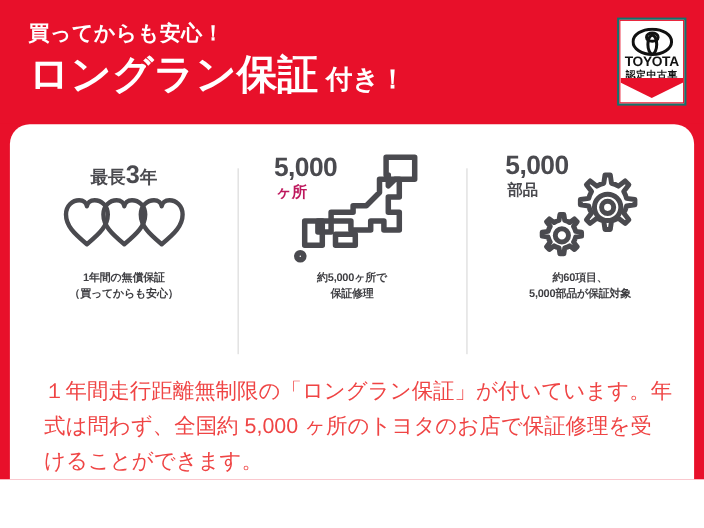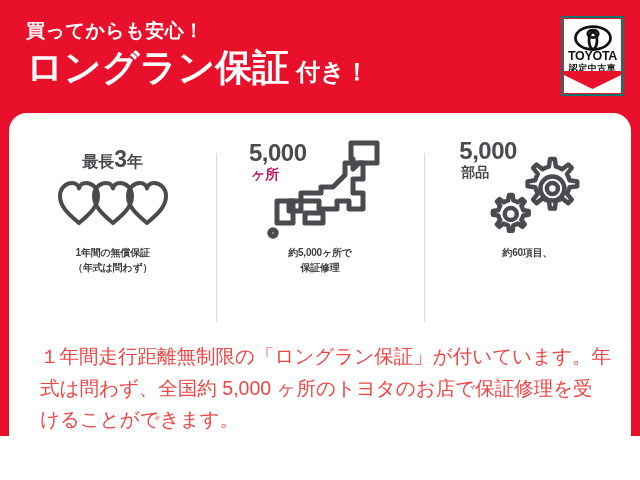--- a/index.html
+++ b/index.html
@@ -314,21 +314,21 @@
               <g fill="none" stroke="#4a4a4f" stroke-width="8" stroke-linejoin="round">
                 <path d="M44 96 C 20 76 6 62 6 42 C 6 26 18 16 30 16 C 38 16 43 21 44 27 C 45 21 50 16 58 16 C 70 16 82 26 82 42 C 82 62 68 76 44 96 Z"></path>
                 <path d="M112 96 C 88 76 74 62 74 42 C 74 26 86 16 98 16 C 106 16 111 21 112 27 C 113 21 118 16 126 16 C 138 16 150 26 150 42 C 150 62 136 76 112 96 Z"></path>
                 <path d="M180 96 C 156 76 142 62 142 42 C 142 26 154 16 166 16 C 174 16 179 21 180 27 C 181 21 186 16 194 16 C 206 16 218 26 218 42 C 218 62 204 76 180 96 Z"></path>
               </g>
             </svg>
           </div>
         </div>
         <div class="caption">
           <div>1年間の無償保証</div>
-          <div>（年式は問わず）</div>
+          <div>（買ってからも安心）</div>
         </div>
       </div>
 
       <div class="feature">
         <div class="icon-block">
           <div class="japan-wrap">
             <div class="japan-num">5,000</div>
             <div class="japan-unit">ヶ所</div>
             <svg class="japan-map" width="120" height="100" viewBox="0 0 120 100" aria-hidden="true">
               <g fill="none" stroke="#4a4a4f" stroke-width="5" stroke-linejoin="round" stroke-linecap="round">
@@ -365,20 +365,21 @@
                 <circle cx="63.4" cy="35.5" r="5.5"></circle>
 
                 <path d="M20 42 l3.6 0 0.8 5.4 a17 17 0 0 1 4.5 1.9 l4.3-3.3 2.5 2.5 -3.3 4.3 a17 17 0 0 1 1.9 4.5 l5.4 0.8 0 3.6 -5.4 0.8 a17 17 0 0 1 -1.9 4.5 l3.3 4.3 -2.5 2.5 -4.3-3.3 a17 17 0 0 1 -4.5 1.9 l-0.8 5.4 -3.6 0 -0.8-5.4 a17 17 0 0 1 -4.5-1.9 l-4.3 3.3 -2.5-2.5 3.3-4.3 a17 17 0 0 1 -1.9-4.5 l-5.4-0.8 0-3.6 5.4-0.8 a17 17 0 0 1 1.9-4.5 l-3.3-4.3 2.5-2.5 4.3 3.3 a17 17 0 0 1 4.5-1.9 Z"></path>
                 <circle cx="21.8" cy="61" r="6"></circle>
               </g>
             </svg>
           </div>
         </div>
         <div class="caption">
           <div>約60項目、</div>
+          <div>5,000部品が保証対象</div>
         </div>
       </div>
 
     </div>
 
     <div class="body-text">１年間走行距離無制限の「ロングラン保証」が付いています。年式は問わず、全国約 5,000 ヶ所のトヨタのお店で保証修理を受けることができます。</div>
 
   </div>
 </div>
 

